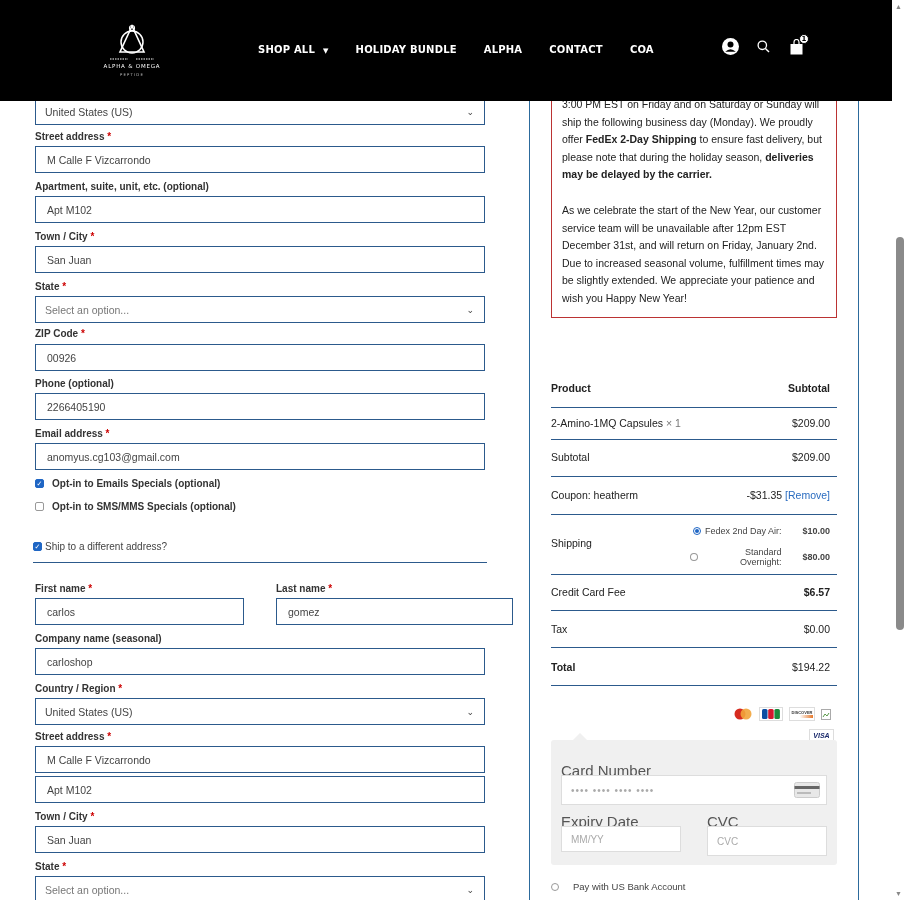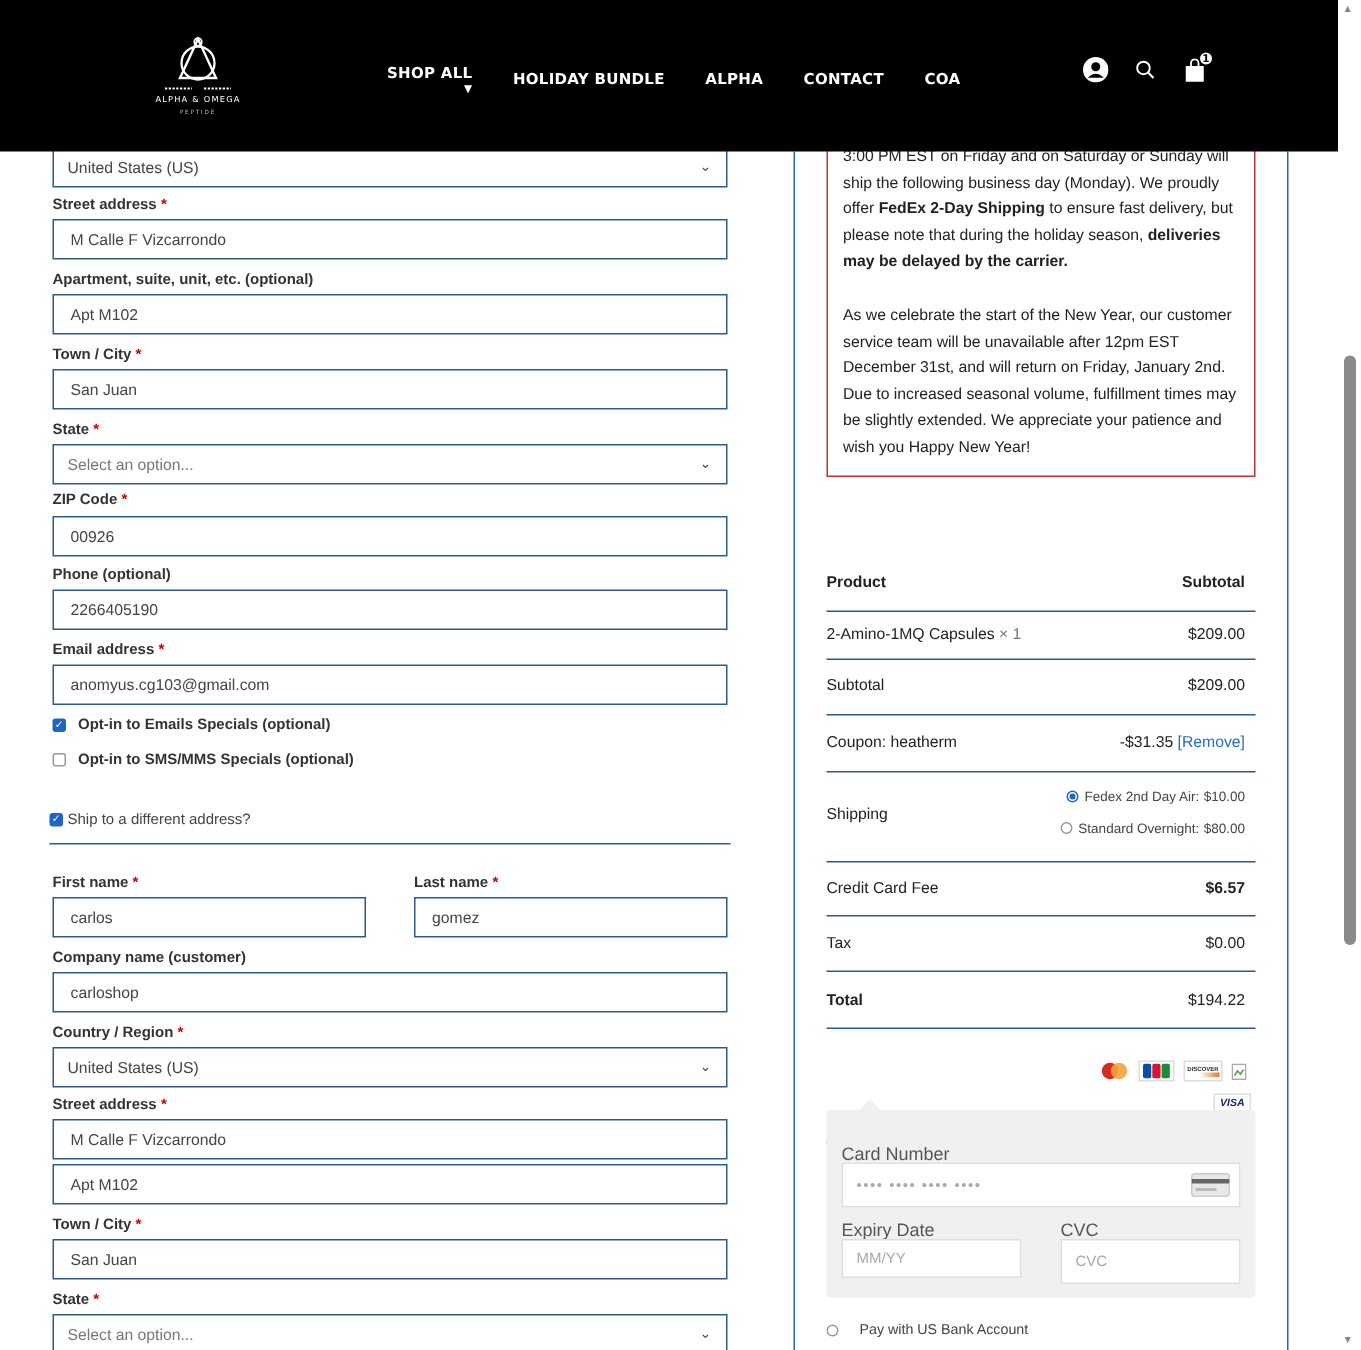--- a/index.html
+++ b/index.html
@@ -3,21 +3,21 @@
 <meta charset="utf-8">
 <style>
   * { box-sizing: border-box; margin: 0; padding: 0; }
   html, body { width: 907px; height: 900px; overflow: hidden; background: #fff; }
   body { font-family: "Liberation Sans", "DejaVu Sans", sans-serif; color: #222; position: relative; }
 
   
   .header { position: absolute; left: 0; top: 0; width: 892px; height: 101px; background: #000; z-index: 10; }
   .logo { position: absolute; left: 98px; top: 22px; width: 68px; height: 58px; }
   .nav { position: absolute; left: 258px; top: 44px; display: flex; align-items: center; }
-  .nav-item { color: #fff; font-family: "DejaVu Sans", sans-serif; font-weight: bold; font-size: 10px; letter-spacing: 0.2px; margin-right: 27px; display: flex; align-items: flex-end; cursor: pointer; flex-direction: column; }
+  .nav-item { color: #fff; font-family: "DejaVu Sans", sans-serif; font-weight: bold; font-size: 10px; letter-spacing: 0.2px; margin-right: 27px; display: flex; align-items: flex-end; cursor: pointer; }
   .nav-item .caret { margin-left: 8px; font-size: 7px; }
   .header-icons { position: absolute; left: 722px; top: 38px; display: flex; align-items: center; }
   .hicon { margin-right: 14px; cursor: pointer; display: flex; align-items: center; position: relative; }
   .cart-badge { position: absolute; top: -5px; right: -6px; width: 10px; height: 10px; border-radius: 50%; background: #fff; color: #000; border: 1px solid #000; font-size: 7px; font-weight: bold; display: flex; align-items: center; justify-content: center; font-family: "DejaVu Sans", sans-serif; }
   .field-label { position: absolute; left: 35px; font-size: 10px; font-weight: bold; color: #333; }
   .req { color: #c00; }
   .input { position: absolute; left: 35px; width: 450px; height: 27px; border: 1px solid #2c5a8c; background: #fff; font-size: 10.5px; color: #444; padding-left: 11px; display: flex; align-items: center; }
   .input.select { justify-content: space-between; padding-left: 9px; padding-right: 10px; }
   .input.select .ph { color: #777; }
   .chev { font-size: 9px; color: #444; }
@@ -34,33 +34,33 @@
   .notice p { margin-bottom: 18px; }
   .notice b { font-weight: bold; }
 
   .ot-row { position: absolute; left: 551px; width: 286px; display: flex; justify-content: space-between; align-items: center; font-size: 10.5px; color: #222; padding-right: 7px; }
   .ot-line { position: absolute; left: 551px; width: 286px; height: 1px; background: #2c5a8c; }
   .ot-head { font-weight: bold; }
   .qty { color: #777; }
   .remove-link { color: #2a6cc0; cursor: pointer; }
   .ship-opts { position: absolute; left: 690px; top: 526px; width: 140px; font-size: 9px; color: #444; text-align: right; }
   .ship-opt { display: flex; justify-content: flex-end; align-items: center; margin-bottom: 11px; text-align: right; }
-  .ship-opt b { font-weight: normal; margin-left: 3px; }
+  .ship-opt b { font-weight: bold; margin-left: 21px; }
   .radio { width: 8px; height: 8px; border-radius: 50%; border: 1px solid #999; background: #fff; display: inline-block; margin-right: 4px; position: relative; }
   .radio.on { border-color: #1f66c4; }
   .radio.on::after { content: ""; position: absolute; left: 1px; top: 1px; width: 4px; height: 4px; border-radius: 50%; background: #1f66c4; }
 
   .pay-method { position: absolute; left: 551px; display: flex; align-items: center; font-size: 9.5px; color: #444; }
   .pay-method .radio { margin-right: 14px; }
   .card-logos { position: absolute; left: 733px; top: 707px; display: flex; align-items: center; }
   .card-logo { margin-right: 6px; height: 14px; display: flex; align-items: center; justify-content: center; font-size: 5px; font-weight: bold; }
   .visa { position: absolute; left: 809px; top: 729px; width: 25px; height: 13px; border: 1px solid #ddd; font-size: 7px; font-weight: bold; color: #1a2a6c; font-style: italic; display: flex; align-items: center; justify-content: center; background: #fff; }
   .cc-panel { position: absolute; left: 551px; top: 740px; width: 286px; height: 125px; background: #f0f0f0; border-radius: 3px; }
   .cc-tip { position: absolute; left: 573px; top: 733px; width: 0; height: 0; border-left: 7px solid transparent; border-right: 7px solid transparent; border-bottom: 7px solid #f0f0f0; }
-  .cc-label { position: absolute; font-size: 12px; color: #555; }
+  .cc-label { position: absolute; font-size: 15px; color: #555; }
   .cc-input { position: absolute; background: #fff; border: 1px solid #ddd; font-size: 10px; color: #aaa; padding-left: 9px; display: flex; align-items: center; }
 
   
   .scrollbar { position: absolute; left: 892px; top: 0; width: 15px; height: 900px; background: #fff; }
   .scroll-up, .scroll-down { position: absolute; left: 3px; font-size: 7px; color: #888; }
   .scroll-up { top: 3px; }
   .scroll-down { bottom: 3px; }
   .scroll-thumb { position: absolute; left: 4px; top: 237px; width: 8px; height: 393px; background: #8a8a8a; border-radius: 4px; }
 </style>
 </head>
@@ -175,25 +175,25 @@
   <span>Ship to a different address?</span>
 </div>
 <div class="divider"></div>
 
 <div class="field-label" style="top:583px;"><span>First name</span> <span class="req">*</span></div>
 <div class="input" style="top:598px; width:209px;">
     <span>carlos</span>
   </div>
 
 <div class="field-label" style="top:583px; left:276px;"><span>Last name</span> <span class="req">*</span></div>
-<div class="input" style="top:598px; left:276px; width:209px;">
+<div class="input" style="top:598px; left:276px; width:237px;">
     <span>gomez</span>
   </div>
 
-<div class="field-label" style="top:633px;">Company name (customer)</div>
+<div class="field-label" style="top:633px;">Company name (seasonal)</div>
 <div class="input" style="top:648px;">
     <span>carloshop</span>
   </div>
 
 <div class="field-label" style="top:683px;"><span>Country / Region</span> <span class="req">*</span></div>
 <div class="input select" style="top:698px;">
   <span>United States (US)</span>
   <span class="chev">⌄</span>
 </div>
 

